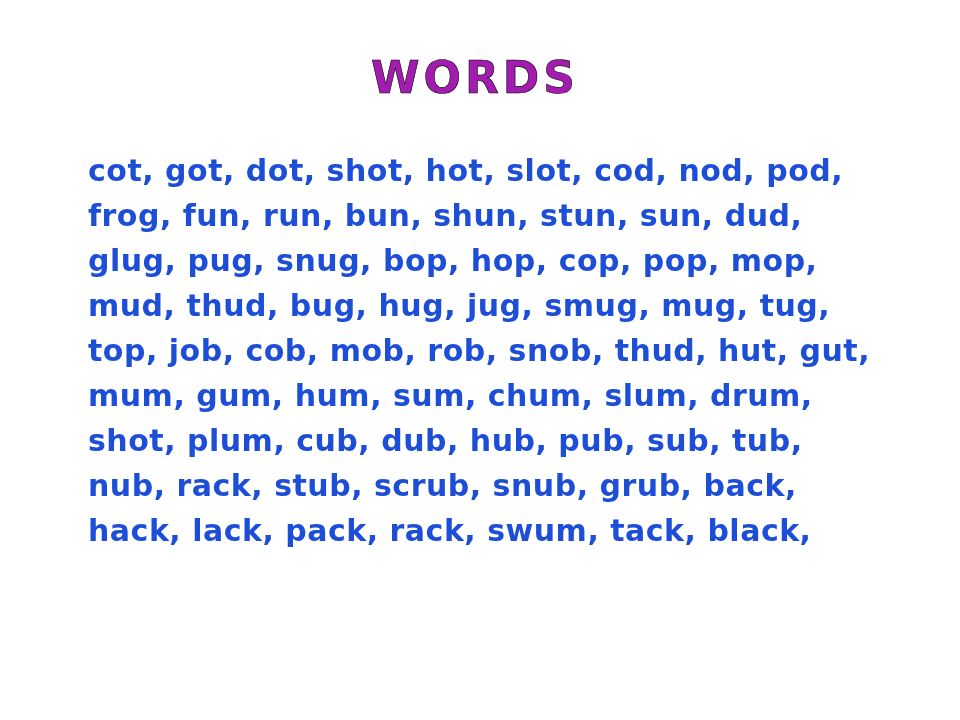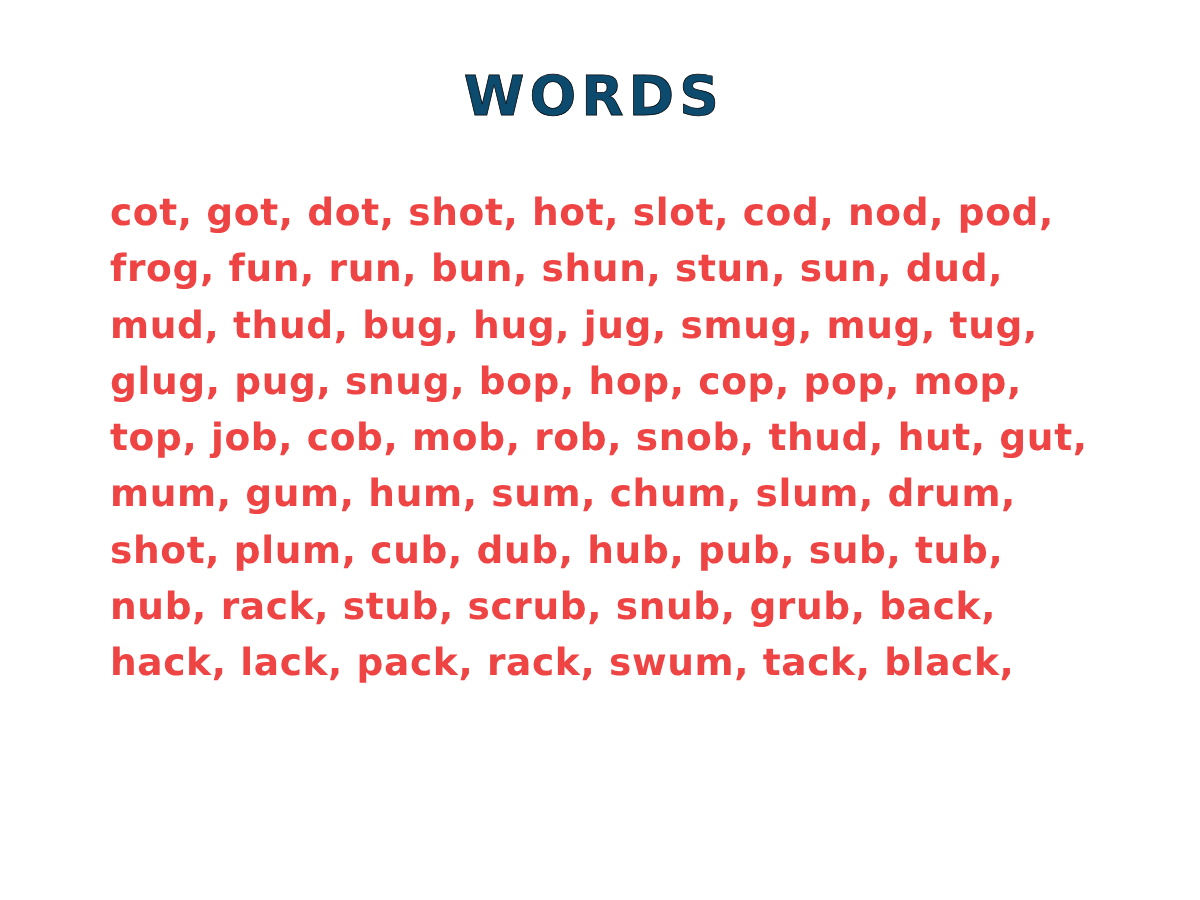--- a/index.html
+++ b/index.html
@@ -23,51 +23,51 @@
   .title {
     position: absolute;
     top: 52px;
     left: 0;
     width: 950px;
     text-align: center;
     font-family: "DejaVu Sans", sans-serif;
     font-size: 44px;
     font-weight: bold;
     letter-spacing: 4px;
-    color: #0c4a6e;
+    color: #a21caf;
     -webkit-text-stroke: 0.6px #000;
   }
   .body-block {
     position: absolute;
     top: 148px;
     left: 88px;
     width: 800px;
   }
   .line {
     font-family: "DejaVu Sans", sans-serif;
     font-size: 30px;
     font-weight: bold;
     line-height: 45px;
     letter-spacing: 0.5px;
-    color: #ef4444;
+    color: #1d4ed8;
     white-space: nowrap;
   }
 </style>
 </head>
 <body>
 
 <div class="page">
 
   <div class="title">WORDS</div>
 
   <div class="body-block">
     <div class="line">cot, got, dot, shot, hot, slot, cod, nod, pod,</div>
     <div class="line">frog, fun, run, bun, shun, stun, sun, dud,</div>
+    <div class="line">glug, pug, snug, bop, hop, cop, pop, mop,</div>
     <div class="line">mud, thud, bug, hug, jug, smug, mug, tug,</div>
-    <div class="line">glug, pug, snug, bop, hop, cop, pop, mop,</div>
     <div class="line">top, job, cob, mob, rob, snob, thud, hut, gut,</div>
     <div class="line">mum, gum, hum, sum, chum, slum, drum,</div>
     <div class="line">shot, plum, cub, dub, hub, pub, sub, tub,</div>
     <div class="line">nub, rack, stub, scrub, snub, grub, back,</div>
     <div class="line">hack, lack, pack, rack, swum, tack, black,</div>
   </div>
 
 </div>
 
 </body></html>

